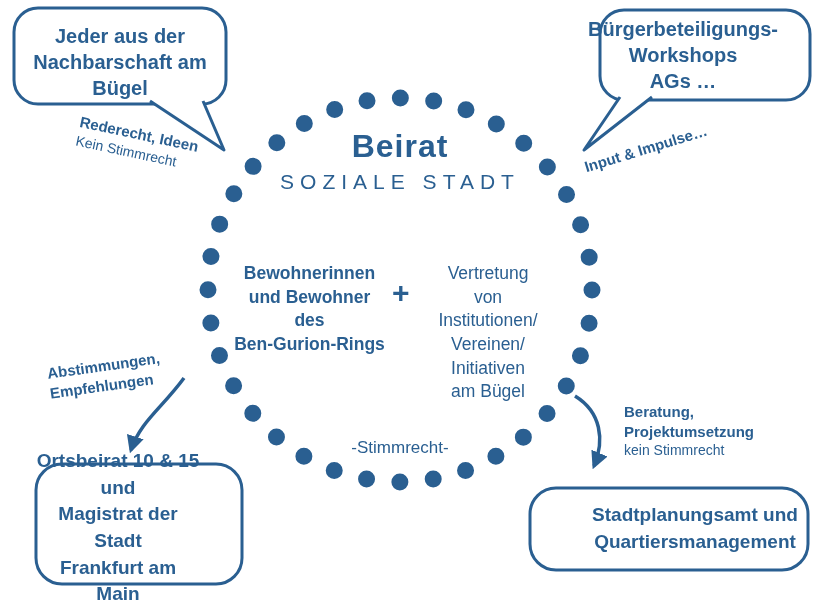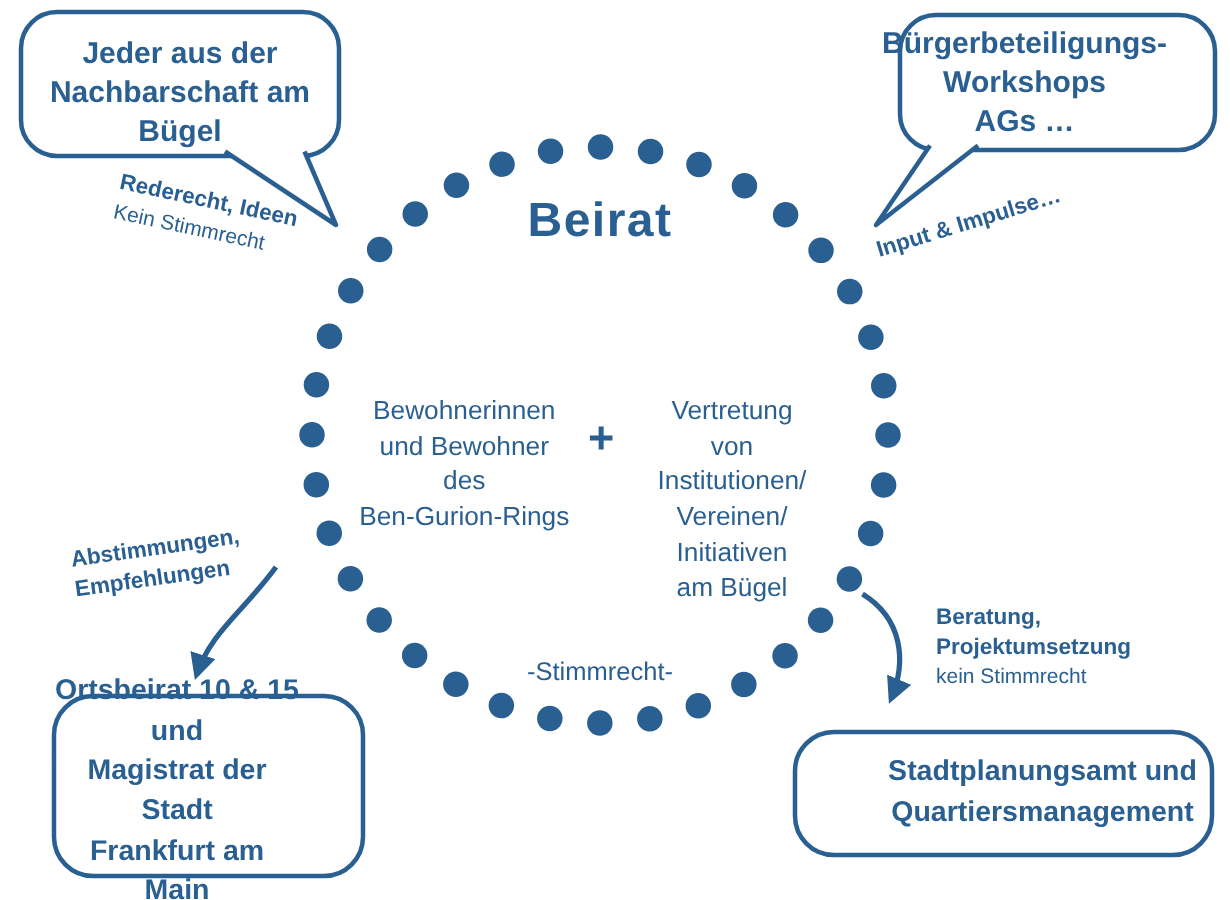--- a/index.html
+++ b/index.html
@@ -77,23 +77,24 @@
 Empfehlungen</div>
 
   <div class="abs" style="left:624px;top:402px;">
     <div class="rot-label pre">Beratung,
 Projektumsetzung</div>
     <div class="rot-note">kein Stimmrecht</div>
   </div>
 
   <div class="abs center-txt" style="left:230px;top:130px;width:340px;">
     <div class="title">Beirat</div>
+    <div class="subtitle1">SOZIALE STADT</div>
   </div>
 
-  <div class="abs member-col pre" style="left:222px;top:262px;width:175px;">Bewohnerinnen
+  <div class="abs member-col pre" style="left:222px;top:262px;width:175px;font-weight:bold;">Bewohnerinnen
 und Bewohner
 des
 Ben-Gurion-Rings</div>
 
   <div class="abs plus" style="left:392px;top:276px;">+</div>
 
   <div class="abs voting" style="left:300px;top:438px;width:200px;">-Stimmrecht-</div>
 
   <div class="abs member-col pre" style="left:418px;top:262px;width:140px;">Vertretung
 von

